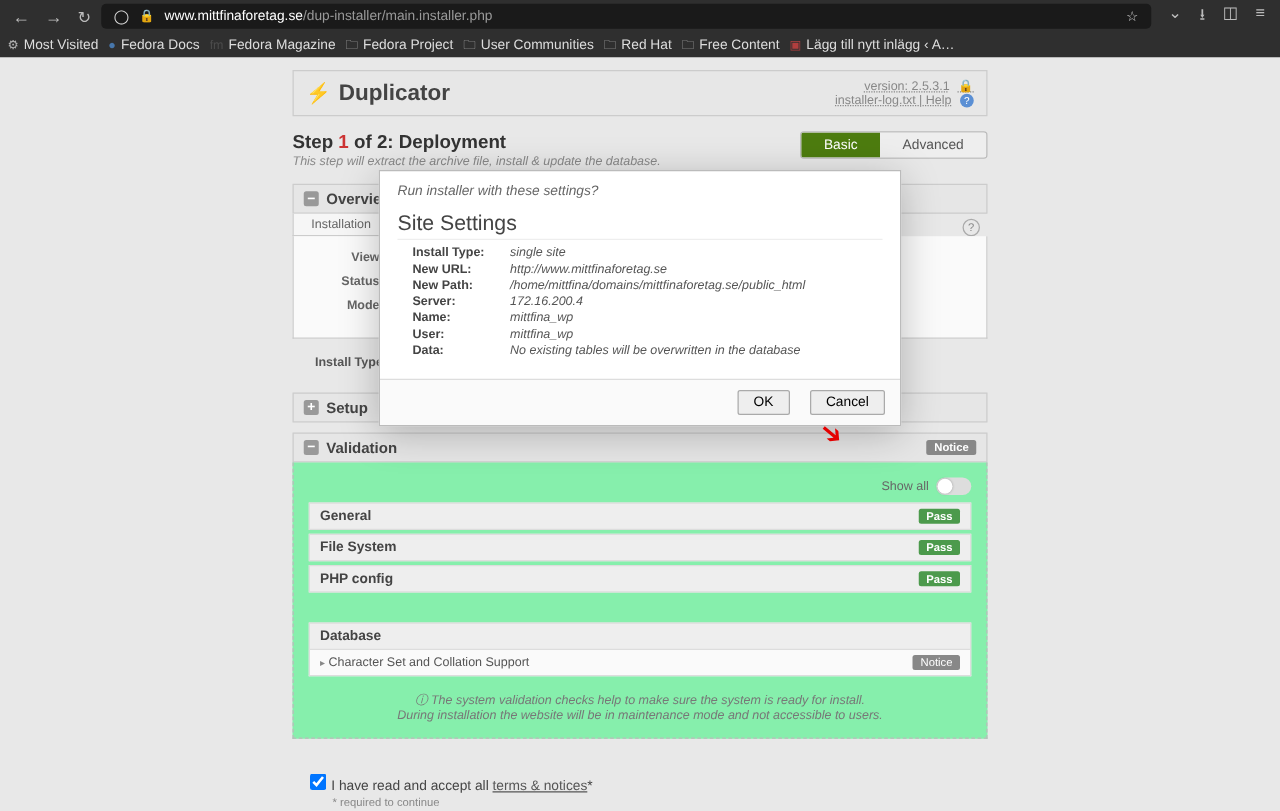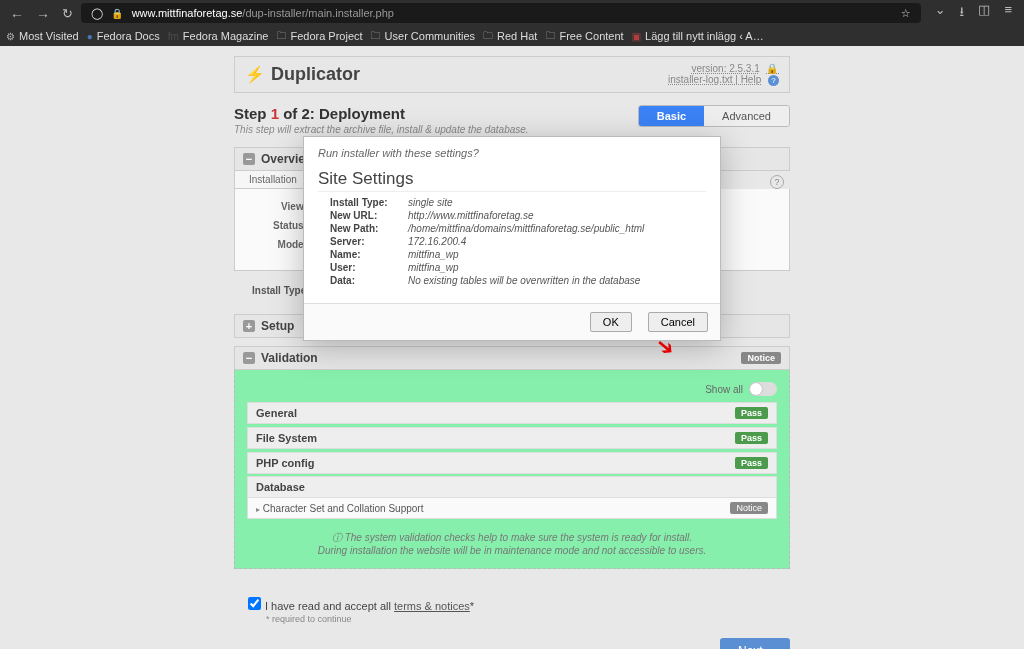--- a/index.html
+++ b/index.html
@@ -26,21 +26,21 @@
     .hdr-title .bolt { font-size:16px;}
     .hdr-meta { text-align:right; font-size:10px; color:#888;}
     .hdr-meta span { text-decoration:underline dotted; margin-left:4px;}
     .hdr-meta .help-i { display:inline-block; width:11px; height:11px; background:#5a8fd4; color:#fff; border-radius:50%; text-align:center; line-height:11px; font-size:8px; text-decoration:none;}
     .step-row { display:flex; justify-content:space-between; align-items:flex-start; margin-top:12px;}
     .step-text h2 { font-size:15px; color:#333; font-weight:700;}
     .step-text h2 .red { color:#c33;}
     .step-text .sub { font-size:10px; font-style:italic; color:#888; margin-top:2px;}
     .mode-tabs { display:flex; border:1px solid #bbb; border-radius:3px; overflow:hidden; font-size:11px;}
     .mode-tabs div { padding:4px 18px; cursor:pointer;}
-    .mode-tabs .active { background:#3b82f6; color:#fff;font-weight:bold;}
+    .mode-tabs .active { background:#4d7c0f; color:#fff;}
     .mode-tabs .inactive { background:#eee; color:#555;}
     .panel-hdr { background:#e6e6e6; border:1px solid #ccc; padding:4px 8px; font-size:12px; color:#444; font-weight:600; margin-top:12px; display:flex; align-items:center; gap:6px;}
     .panel-hdr .minus { background:#999; color:#fff; width:12px; height:12px; display:inline-flex; align-items:center; justify-content:center; font-size:11px; border-radius:2px; line-height:1;}
     .sub-tab-row{ display:flex; justify-content:space-between;}
     .sub-tab { border:1px solid #ccc; border-top:none; padding:3px 14px; font-size:10px; color:#666; background:#f6f6f6; display:inline-block;}
     .form-area { border:1px solid #ccc; border-top:none; padding:12px 18px; background:#fafafa; font-size:11px; color:#555; position:relative;}
     .form-row { display:flex; margin-bottom:8px;}
     .form-row .lbl { width:60px; text-align:right; font-weight:600; font-size:10px; color:#666; padding-right:6px;}
     .q-tip { position:absolute; right:10px; top:6px; border:1px solid #aaa; width:14px; height:14px; border-radius:50%; display:flex; align-items:center; justify-content:center; font-size:9px; color:#888;}
     .install-type { padding:14px 18px 0; font-size:10px; color:#555; display:flex; gap:28px;}
@@ -203,21 +203,21 @@
           <span class="pass-badge">Pass</span>
         </div>
       <div class="val-row">
           <span>File System</span>
           <span class="pass-badge">Pass</span>
         </div>
       <div class="val-row">
           <span>PHP config</span>
           <span class="pass-badge">Pass</span>
         </div>
-      <div class="val-row" style="margin-top:2px">
+      <div class="val-row" style="margin-top:24px">
           <span>Database</span>
         </div>
       <div class="val-sub">
           <span><span class="tri">▸</span> <span>Character Set and Collation Support</span></span>
           <span class="notice-badge">Notice</span>
         </div>
       <div class="val-note">
         <div><span>ⓘ</span> <span>The system validation checks help to make sure the system is ready for install.</span></div>
         <div>During installation the website will be in maintenance mode and not accessible to users.</div>
       </div>

